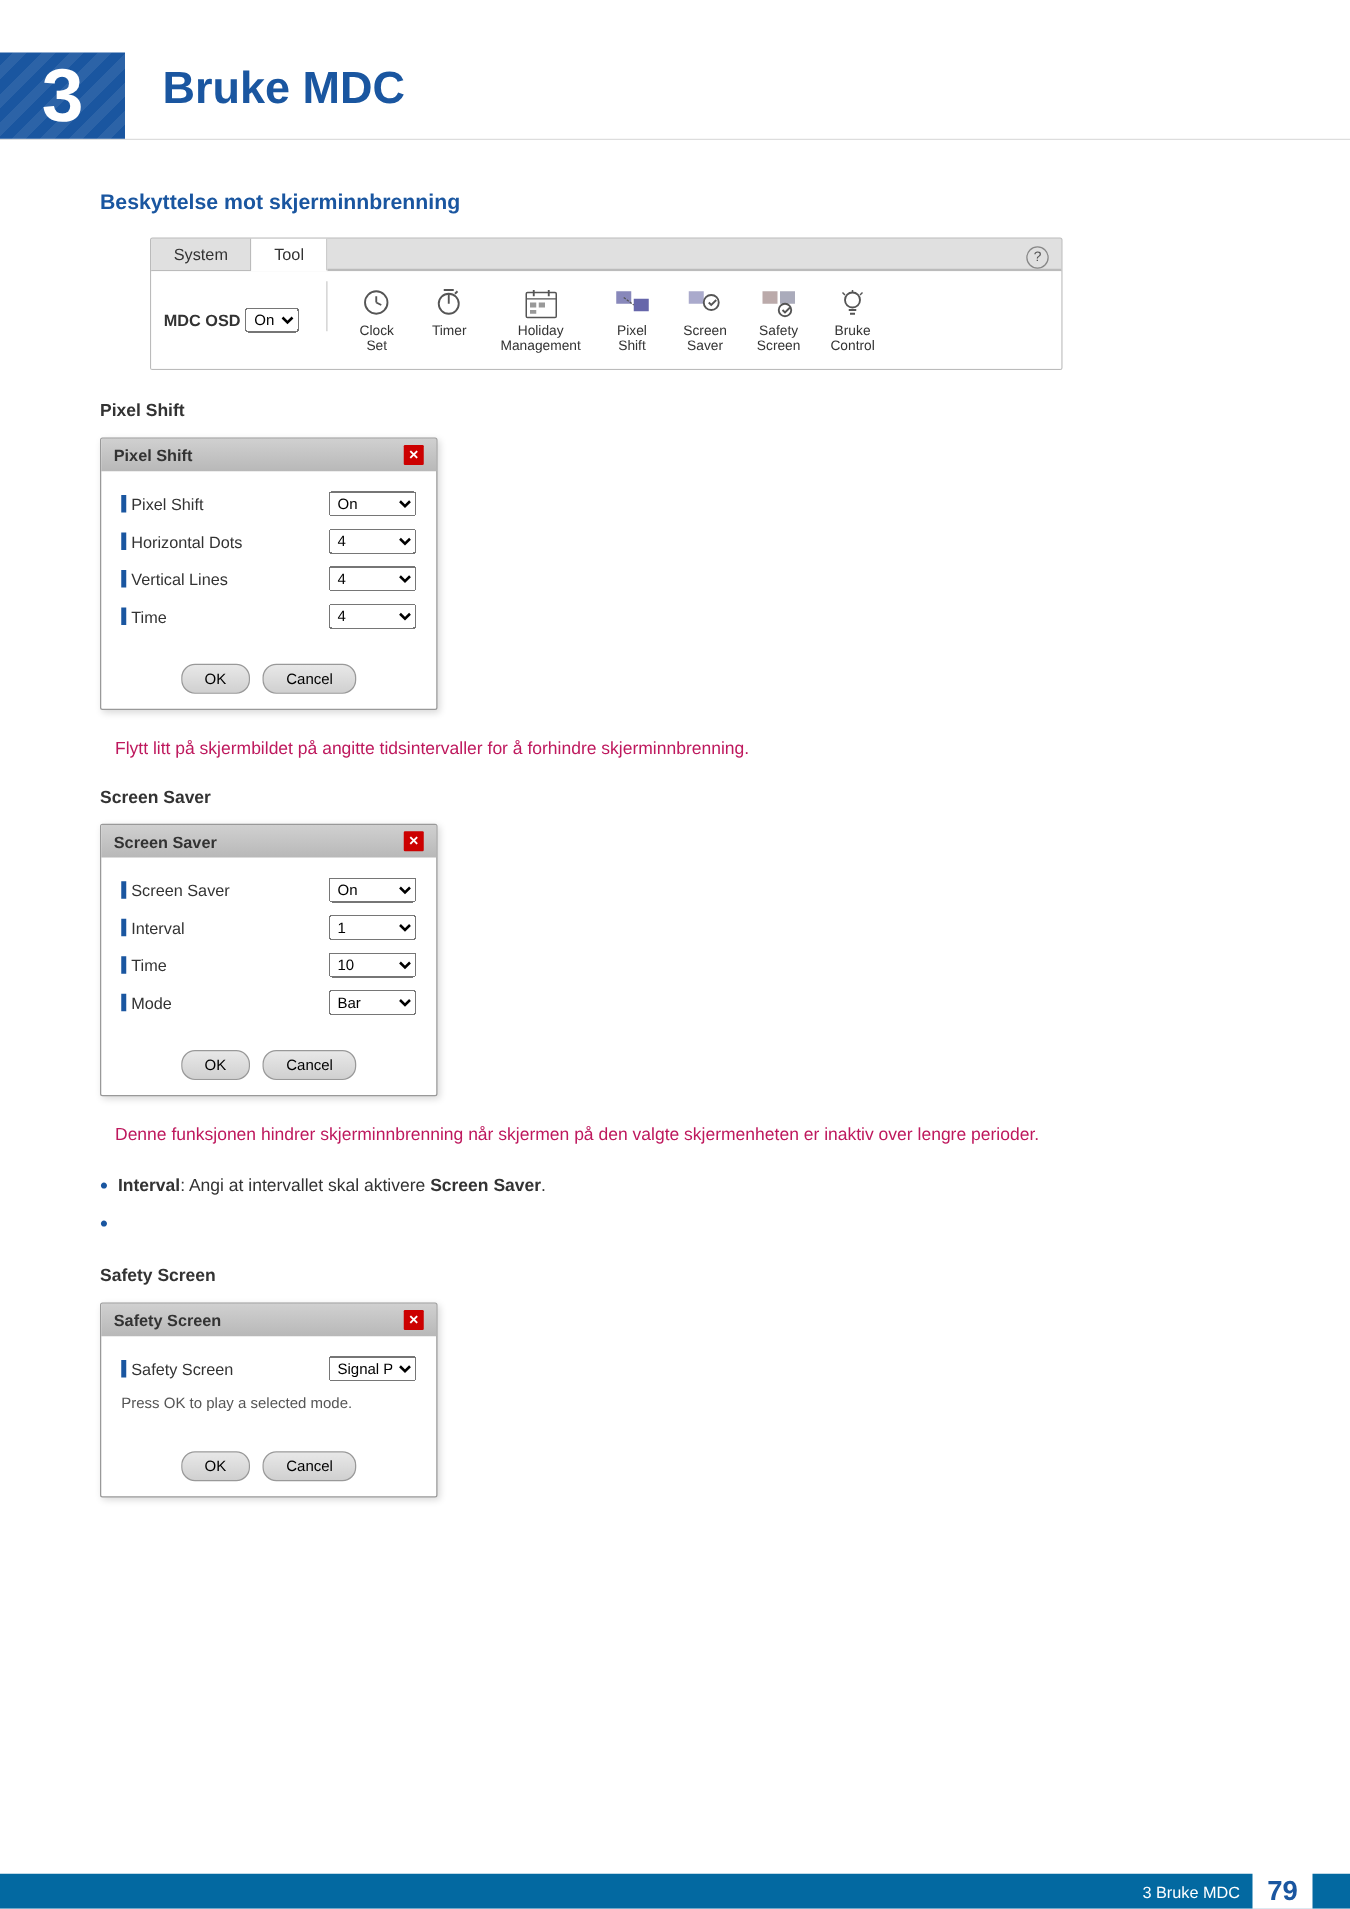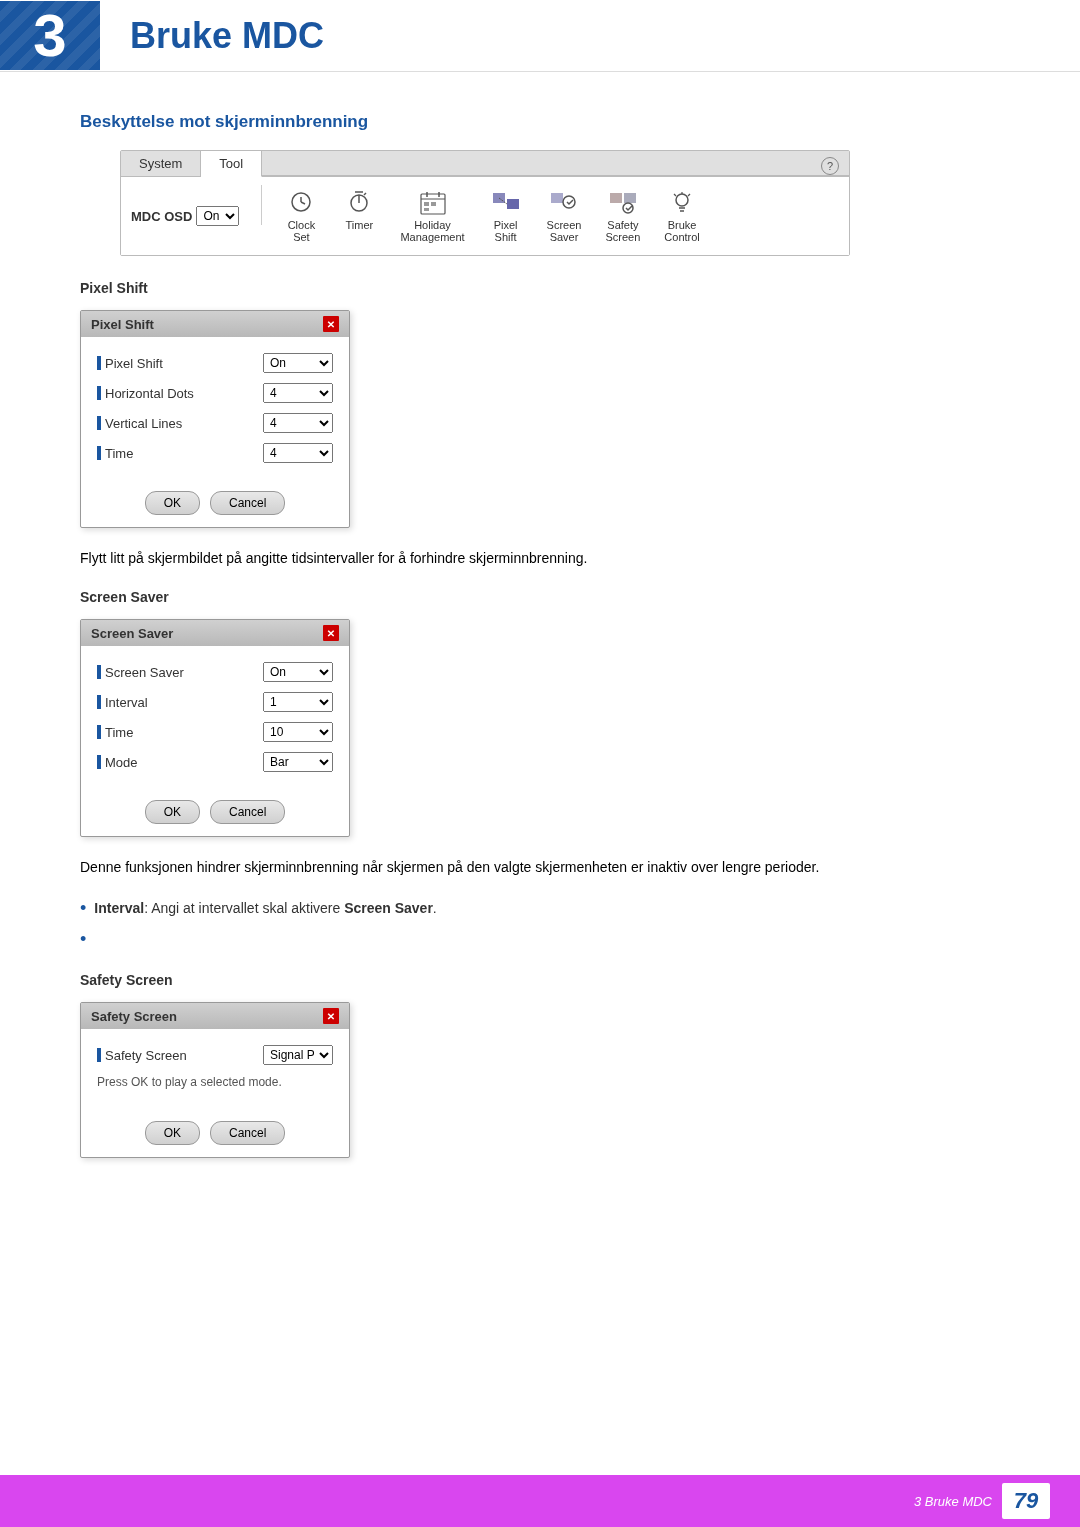--- a/index.html
+++ b/index.html
@@ -9,22 +9,22 @@
       width: 1080px;
       min-height: 1527px;
       position: relative;
       font-size: 14px;
       color: #333;
     }
 
     
     .header-bar {
       display: flex;
-      align-items: center;
-      height: 72px;
+      align-items: flex-end;
+      height: 112px;
       background: #fff;
       border-bottom: 1px solid #ddd;
       margin-bottom: 0;
     }
     .chapter-number-box {
       background: #1a56a0;
       width: 100px;
       display: flex;
       align-items: center;
       justify-content: center;
@@ -231,23 +231,24 @@
     .dialog-note {
       font-size: 12px;
       color: #555;
       margin: 8px 0 14px 0;
       padding: 0;
     }
 
     
     .body-text {
       font-size: 14px;
-      color: #000000;
+      color: #be185d;
       margin-bottom: 20px;
       line-height: 1.5;
+      margin-left: 12px;
     }
 
     
     .bullet-list {
       list-style: none;
       margin: 0 0 24px 0;
       padding: 0;
     }
     .bullet-list li {
       display: flex;
@@ -274,30 +275,29 @@
       color: #333;
       margin-bottom: 14px;
     }
 
     
     .page-footer {
       position: absolute;
       bottom: 0;
       left: 0;
       right: 0;
-      height: 52px;
-      background: #d946ef;
+      height: 28px;
+      background: #0369a1;
       display: flex;
       align-items: center;
       justify-content: flex-end;
       padding: 0 30px;
       color: #fff;
       font-size: 13px;
       gap: 10px;
-      font-style: italic;
     }
     .page-number-badge {
       background: #fff;
       color: #1a56a0;
       font-size: 22px;
       font-weight: bold;
       width: 48px;
       height: 36px;
       display: flex;
       align-items: center;

